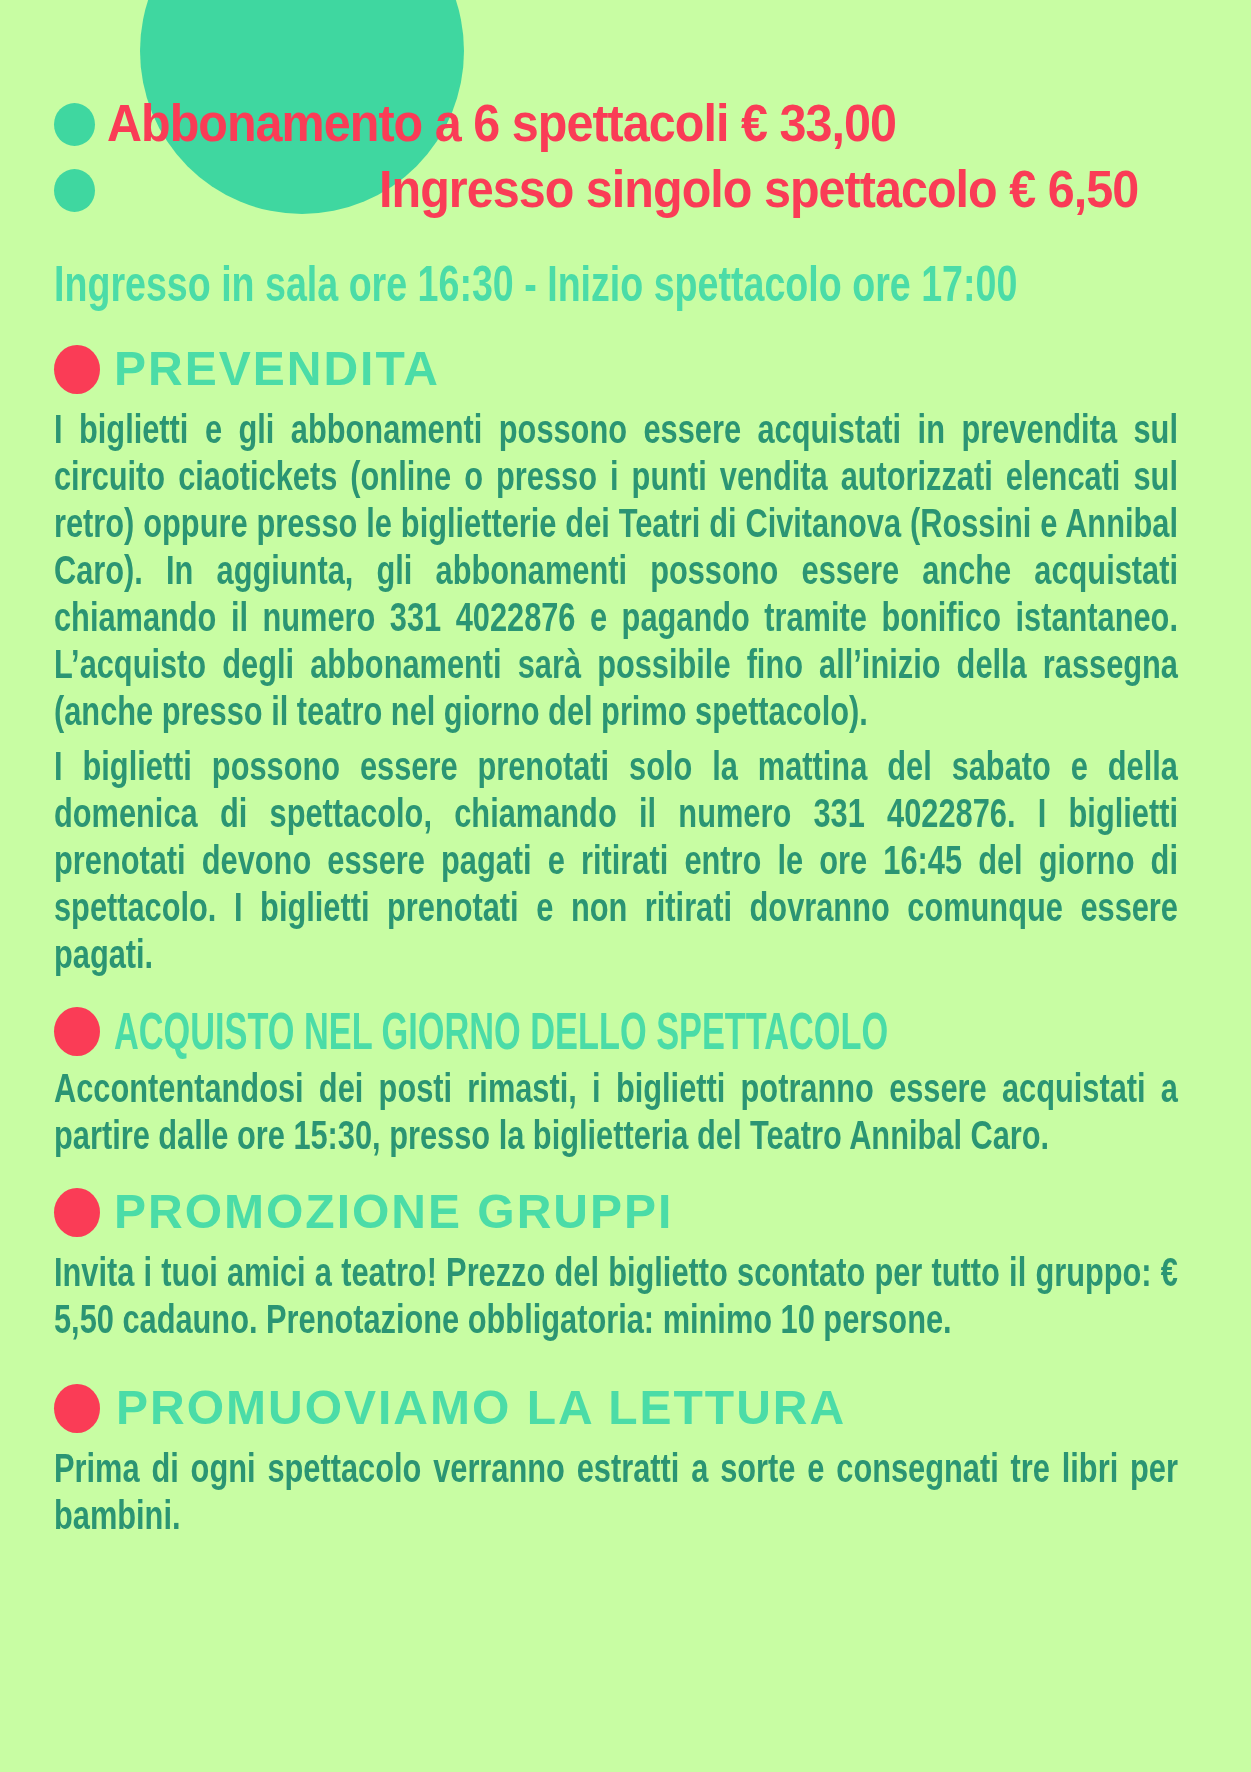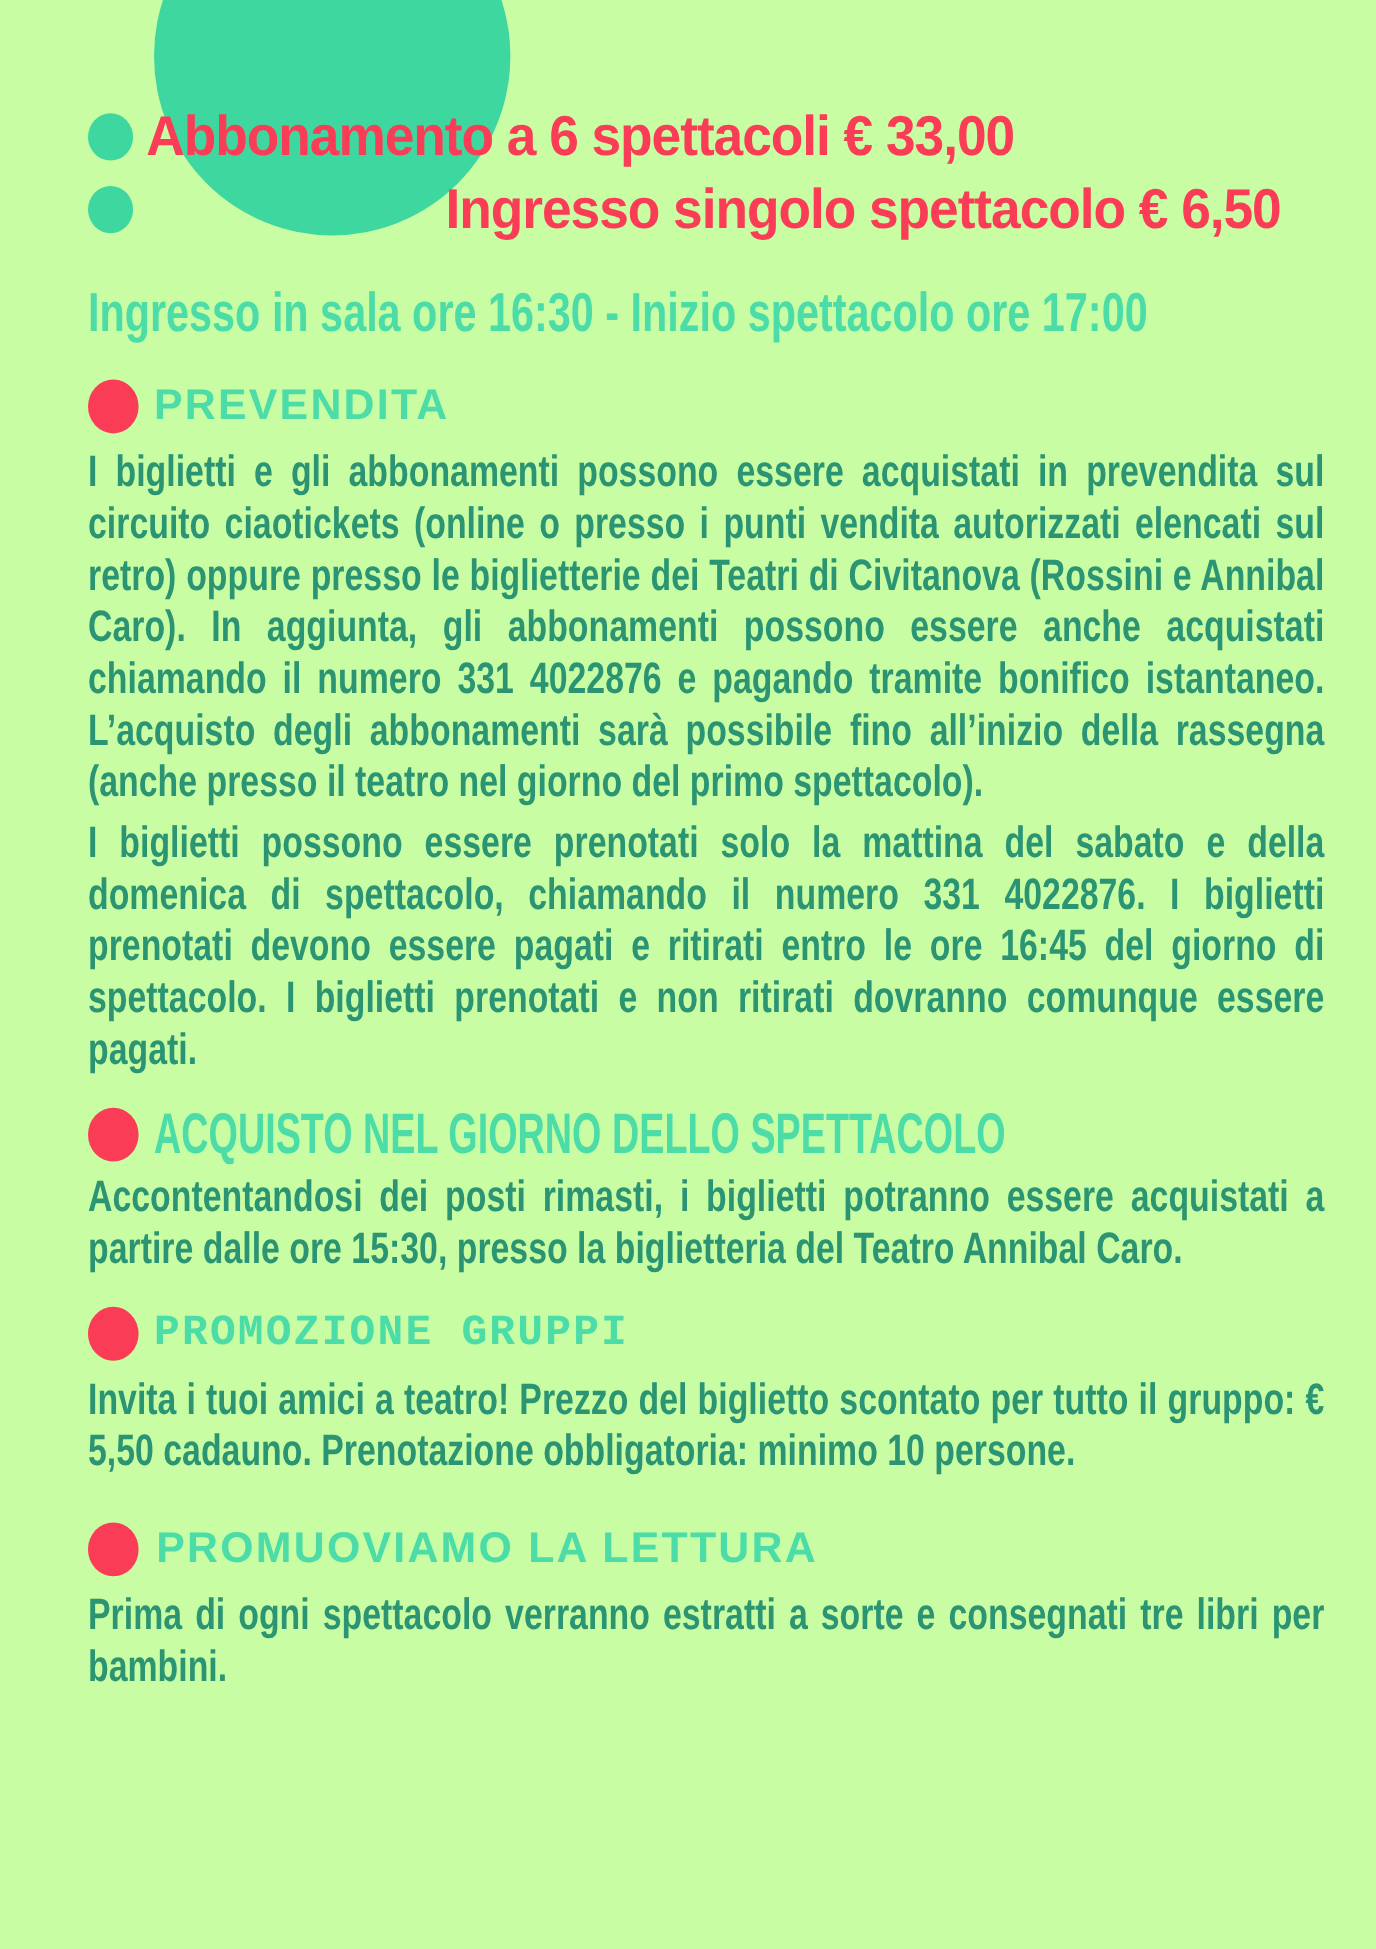--- a/index.html
+++ b/index.html
@@ -23,21 +23,21 @@
     position: absolute;
     left: 140px;
     top: -112px;
     width: 324px;
     height: 326px;
     border-radius: 50%;
     background: var(--accent-mint);
   }
   .content {
     position: absolute;
-    left: 80px;
+    left: 54px;
     top: 0;
     width: 1124px;
   }
   .price-row {
     display: flex;
     align-items: center;
     gap: 12px;
   }
   .price-row.first { margin-top: 93px; }
   .price-row.second { margin-top: 4px; justify-content: space-between; }
@@ -77,21 +77,21 @@
     transform-origin: 0 0;
   }
   .section-header {
     display: flex;
     align-items: center;
     gap: 14px;
   }
   .section-title {
     color: var(--accent-mint-text);
     font-weight: bold;
-    font-size: 39px;
+    font-size: 48px;
     line-height: 58px;
     letter-spacing: 2px;
     white-space: nowrap;
   }
   .section-title.condensed-title {
     font-size: 52px;
     line-height: 55px;
     letter-spacing: 0;
     transform: scaleX(0.66);
     transform-origin: 0 50%;
@@ -104,21 +104,21 @@
     line-height: 47px;
     text-align: justify;
     width: 130%;
     transform: scaleX(0.7692);
     transform-origin: 0 0;
     hyphens: none;
   }
   .mt-sec1 { margin-top: 28px; }
   .mt-sec2 { margin-top: 46px; }
   .mt-sec3 { margin-top: 26px; }
-  .mt-sec4 { margin-top: 24px; font-family: Liberation Mono, monospace; }
+  .mt-sec4 { margin-top: 24px; }
   .mt-sec5 { margin-top: 36px; gap: 16px; }
   .mt-para1 { margin-top: 8px; }
   .mt-para3 { margin-top: 6px; }
 </style>
 </head>
 <body>
 
 <div class="page">
   <div class="blob"></div>
 

